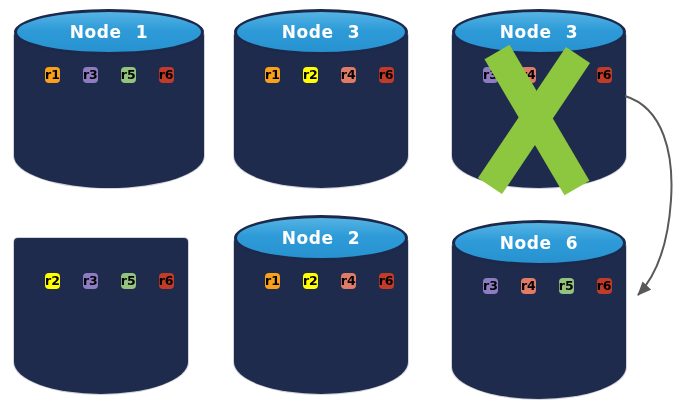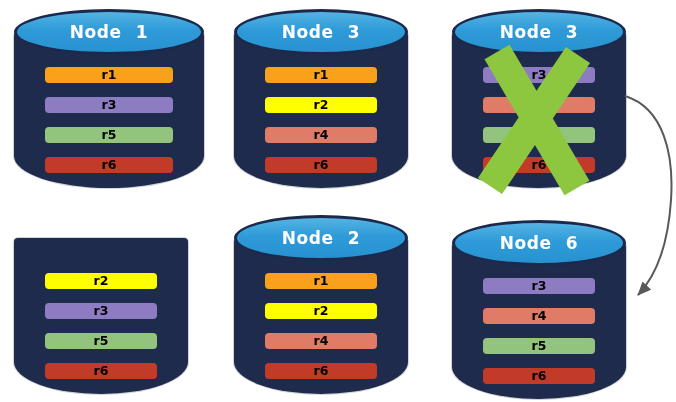--- a/index.html
+++ b/index.html
@@ -41,21 +41,21 @@
   .node-label {
     color: #ffffff;
     font-size: 17px;
     font-weight: bold;
     word-spacing: 8px;
     letter-spacing: 0.5px;
   }
 
   .bars {
     position: absolute; left: 31px; right: 31px; top: 58px;
-    display: flex; flex-direction: column; gap: 14px;
+    display: flex; flex-direction: row; gap: 23px;
     z-index: 3;
     text-align: center;
   }
   .bar {
     height: 16px;
     border-radius: 4px;
     display: flex; align-items: center; justify-content: center;
   }
   .bar span {
     color: #000000;

